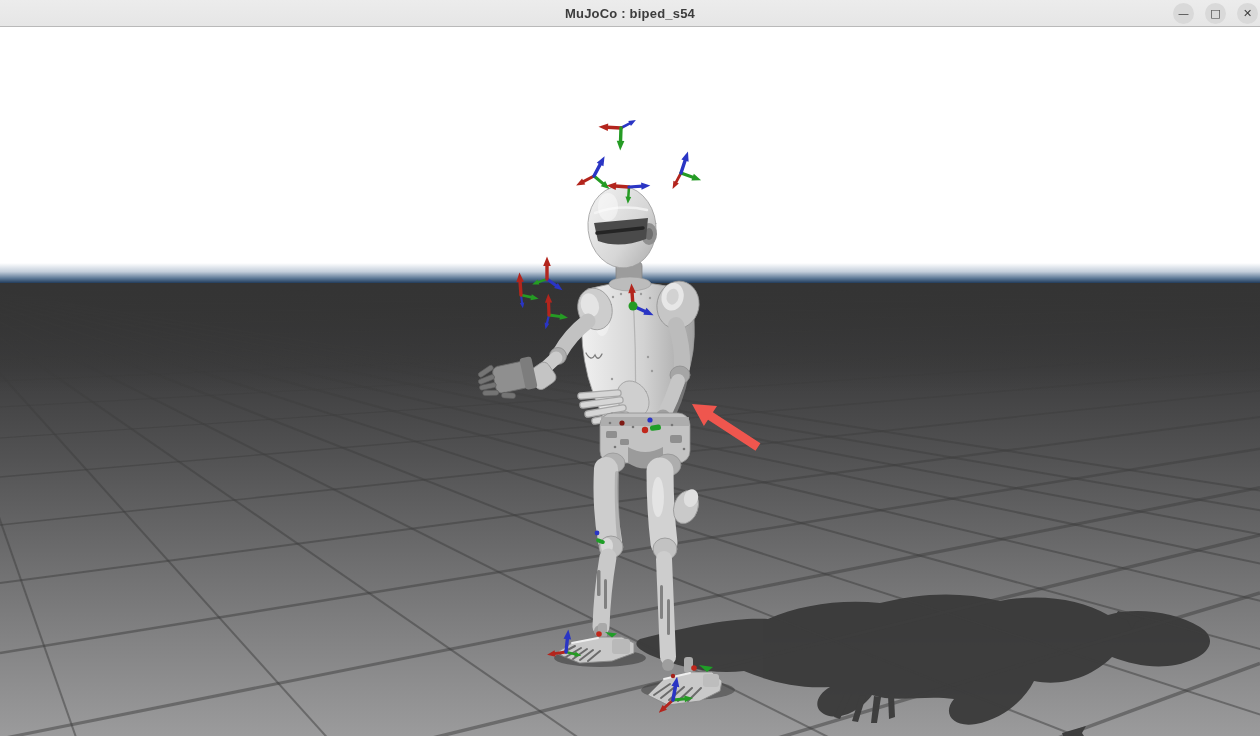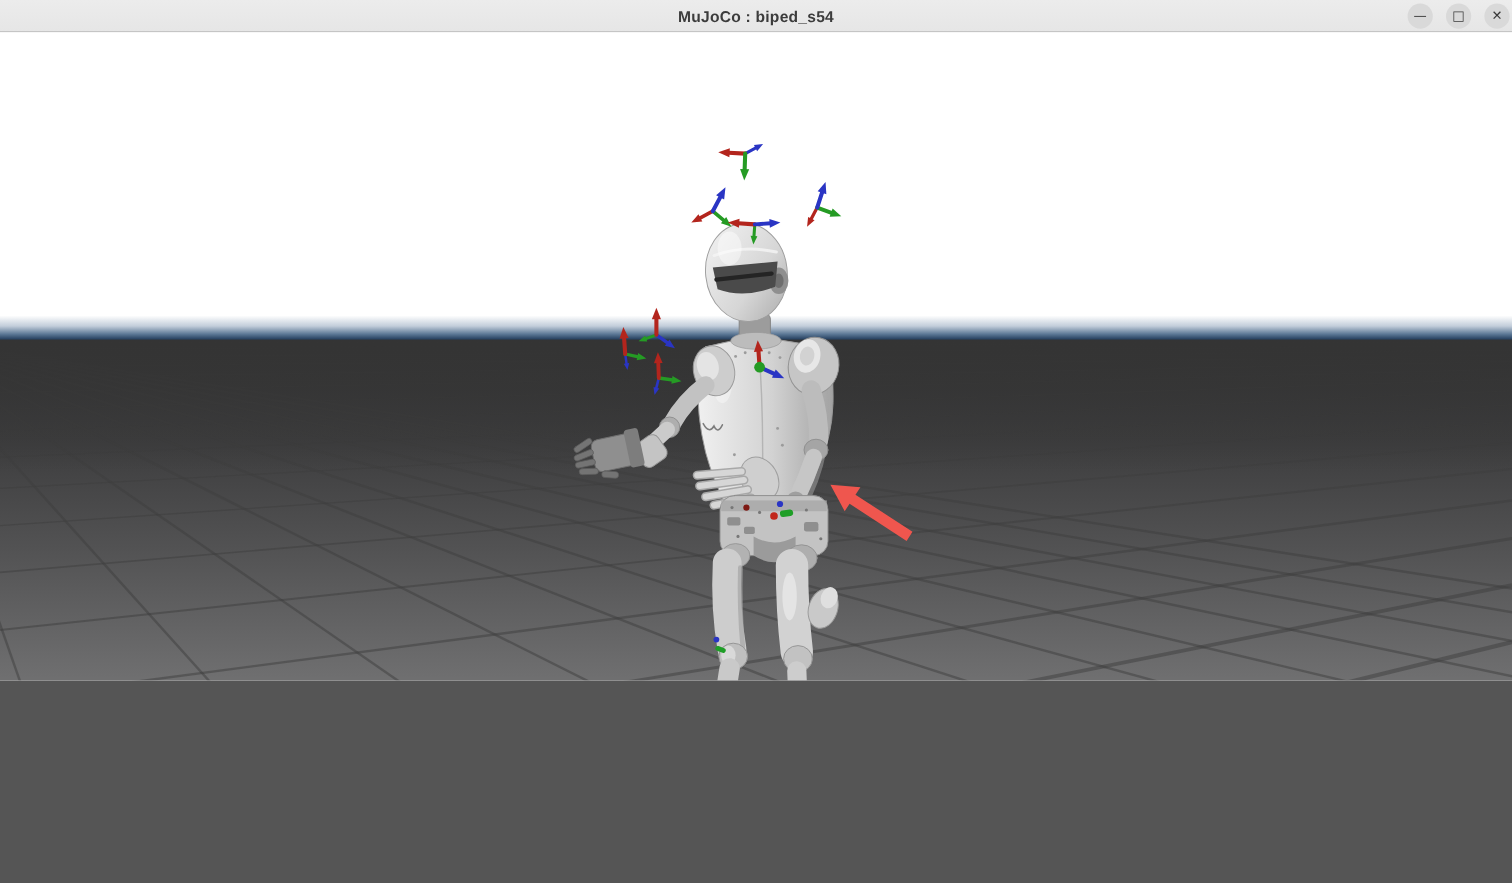--- a/index.html
+++ b/index.html
@@ -1,17 +1,17 @@
 <!DOCTYPE html>
 <html><head>
 <meta charset="utf-8">
 <style>
   html,body{margin:0;padding:0;background:#555;}
   .window{
-    position:relative;width:1260px;height:567px;overflow:hidden;
+    position:relative;width:1260px;height:736px;overflow:hidden;
     font-family:"Liberation Sans",sans-serif;background:#fff;
   }
   .titlebar{
     position:absolute;top:0;left:0;width:1260px;height:27px;
     background:linear-gradient(#ececec,#e6e6e6);
     border-bottom:1px solid #b9b9b9;box-sizing:border-box;
     display:flex;align-items:center;justify-content:center;
   }
   .title{
     font-size:13px;font-weight:bold;color:#3c3c3c;letter-spacing:.2px;

